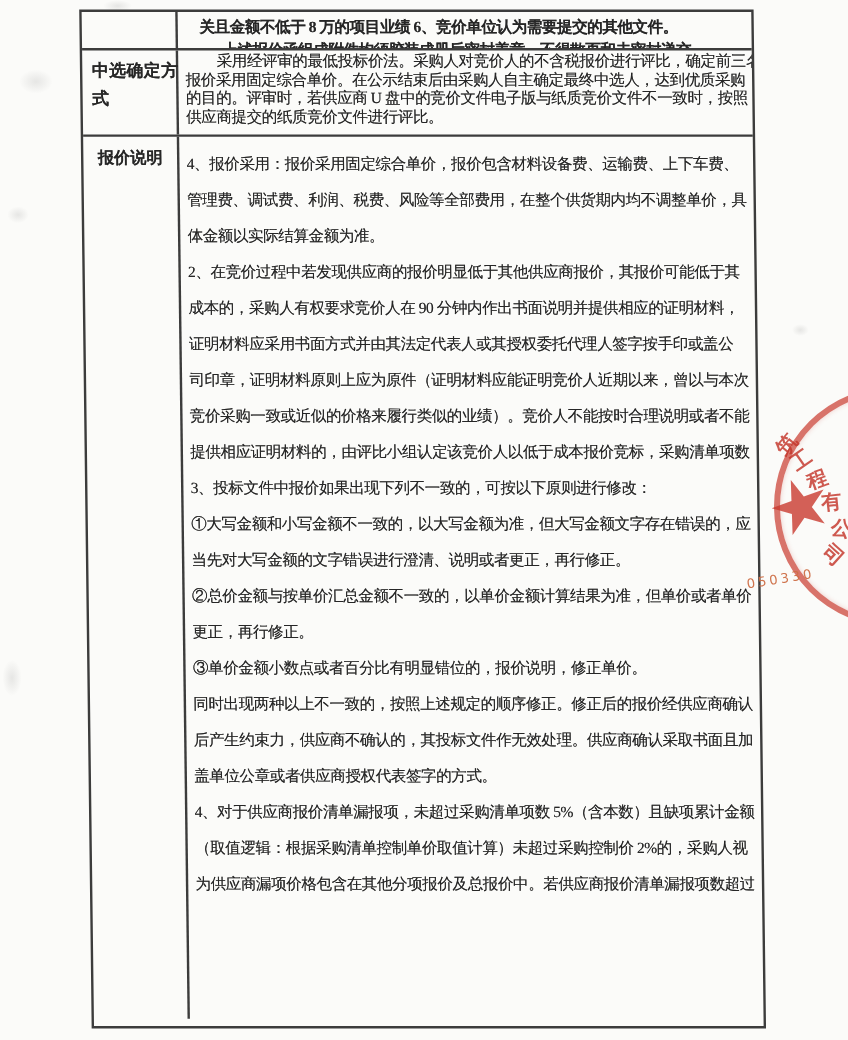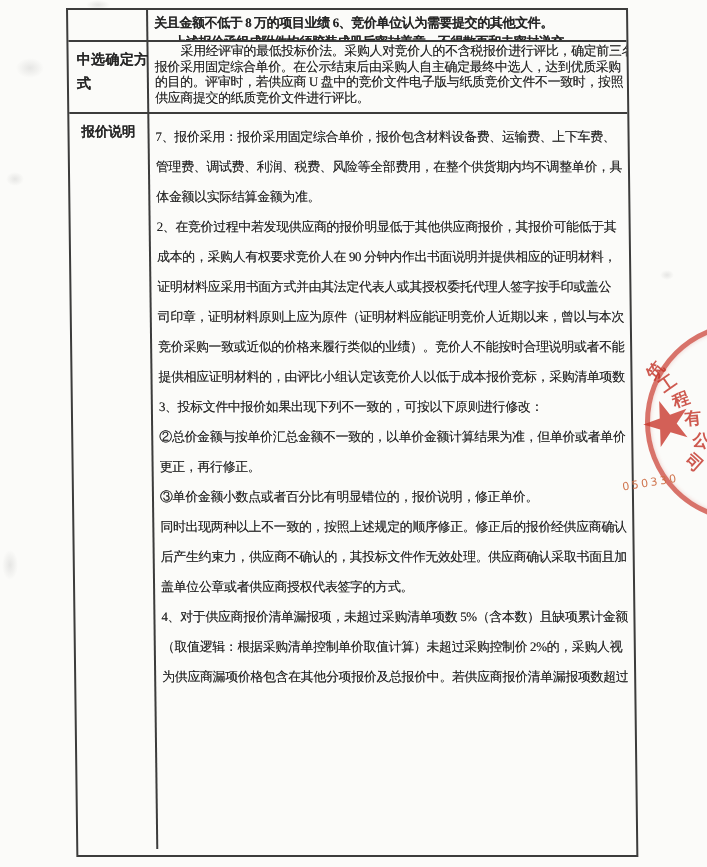--- a/index.html
+++ b/index.html
@@ -9,21 +9,21 @@
     font-family:"Liberation Serif","DejaVu Serif",serif;
     color:#262626;
   }
   
   .skew-wrap{
     position:absolute;left:66px;top:8px;width:562px;height:849px;
     transform:skewX(0.7deg);transform-origin:0 0;
   }
   .doc-table{width:562px;height:849px;border:2px solid #3c3c3c;box-sizing:border-box;}
   .row{display:flex;box-sizing:border-box;}
-  .row1{height:30px;}
+  .row1{height:30px;gap:12px;}
   .row2{height:72px;border-top:2px solid #3c3c3c;}
   .row3{height:737px;border-top:2px solid #3c3c3c;}
   .cell{box-sizing:border-box;}
   .cell.label{width:80px;border-right:2px solid #3c3c3c;font-weight:bold;}
   .cell.content{flex:1;padding:0 6px;overflow:hidden;}
   .tline{white-space:nowrap;letter-spacing:-0.4px;font-size:13px;
          text-shadow:0 0 0.5px rgba(20,20,20,.55);}
   
   .row1 .content{padding-top:3px;}
   .row1 .content .tline{height:19px;line-height:19px;font-weight:bold;}
@@ -98,34 +98,38 @@
             <div class="tline">供应商提交的纸质竞价文件进行评比。</div>
           </div>
       </div>
 
       <div class="row row3">
         <div class="cell label">
           <span>报价说明</span>
         </div>
         <div class="cell content">
             <div class="para">
-              <div class="tline">7、报价采用：报价采用固定综合单价，报价包含材料设备费、运输费、上下车费、</div>
+              <div class="tline">4、报价采用：报价采用固定综合单价，报价包含材料设备费、运输费、上下车费、</div>
               <div class="tline">管理费、调试费、利润、税费、风险等全部费用，在整个供货期内均不调整单价，具</div>
               <div class="tline">体金额以实际结算金额为准。</div>
             </div>
             <div class="para">
               <div class="tline">2、在竞价过程中若发现供应商的报价明显低于其他供应商报价，其报价可能低于其</div>
               <div class="tline">成本的，采购人有权要求竞价人在 90 分钟内作出书面说明并提供相应的证明材料，</div>
               <div class="tline">证明材料应采用书面方式并由其法定代表人或其授权委托代理人签字按手印或盖公</div>
               <div class="tline">司印章，证明材料原则上应为原件（证明材料应能证明竞价人近期以来，曾以与本次</div>
               <div class="tline">竞价采购一致或近似的价格来履行类似的业绩）。竞价人不能按时合理说明或者不能</div>
               <div class="tline">提供相应证明材料的，由评比小组认定该竞价人以低于成本报价竞标，采购清单项数</div>
             </div>
             <div class="para">
               <div class="tline">3、投标文件中报价如果出现下列不一致的，可按以下原则进行修改：</div>
+            </div>
+            <div class="para">
+              <div class="tline">①大写金额和小写金额不一致的，以大写金额为准，但大写金额文字存在错误的，应</div>
+              <div class="tline">当先对大写金额的文字错误进行澄清、说明或者更正，再行修正。</div>
             </div>
             <div class="para">
               <div class="tline">②总价金额与按单价汇总金额不一致的，以单价金额计算结果为准，但单价或者单价</div>
               <div class="tline">更正，再行修正。</div>
             </div>
             <div class="para">
               <div class="tline">③单价金额小数点或者百分比有明显错位的，报价说明，修正单价。</div>
             </div>
             <div class="para">
               <div class="tline">同时出现两种以上不一致的，按照上述规定的顺序修正。修正后的报价经供应商确认</div>

